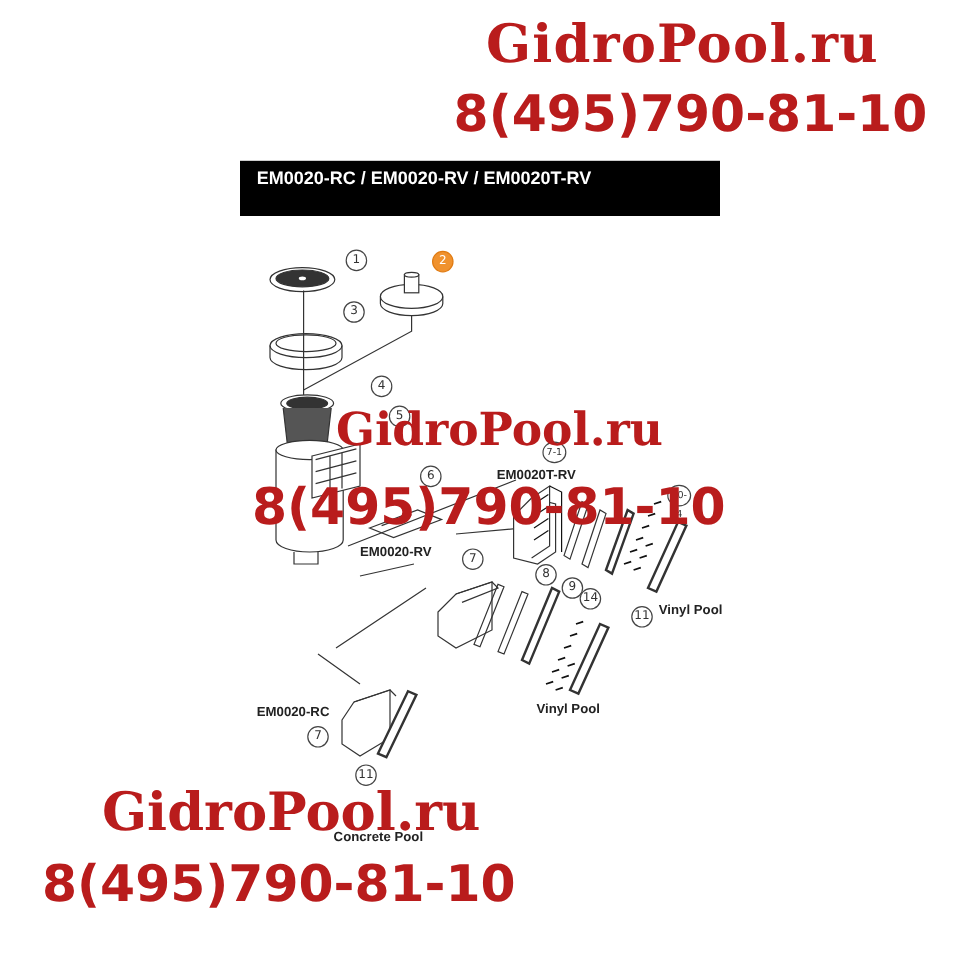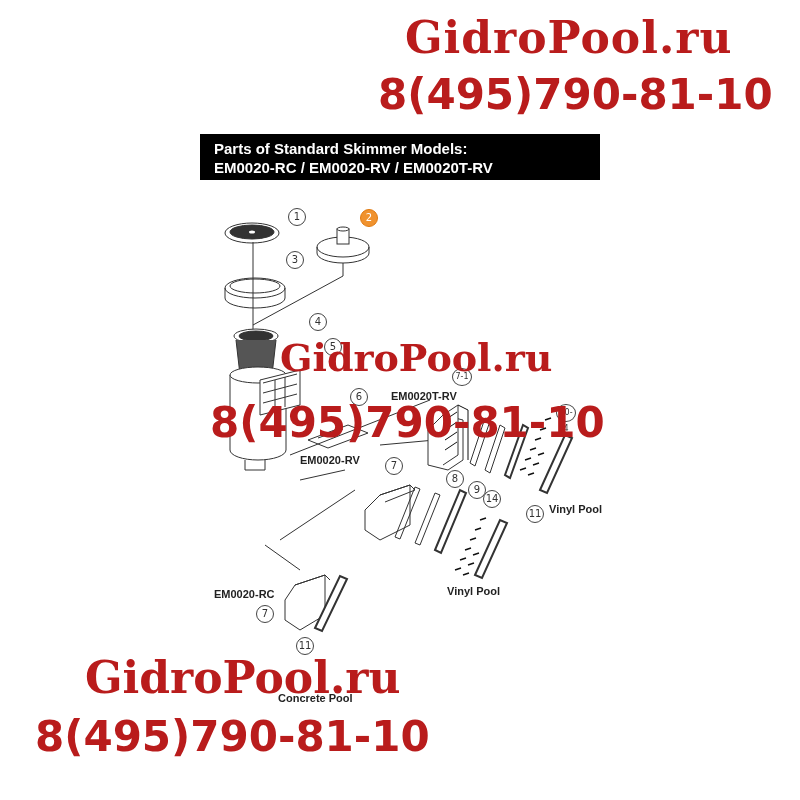--- a/index.html
+++ b/index.html
@@ -16,21 +16,20 @@
   svg.diagram { position:absolute; left:0; top:0; z-index:1; }
   .lbl { position:absolute; font-weight:bold; font-size:11px; color:#222; z-index:2; white-space:nowrap; }
   .callout { position:absolute; width:16px; height:16px; border:1px solid #444; border-radius:50%; background:#fff; font-size:10px; line-height:16px; text-align:center; color:#333; z-index:2; font-family:"DejaVu Sans", sans-serif; }
   .callout.wide { width:18px; font-size:8px; }
   .callout.hl { background:#f0922e; border-color:#e07a10; color:#fff; }
 </style>
 </head>
 <body>
 
 <div class="title-bar">
-  <div class="line">Parts of Standard Skimmer Models:</div>
   <div class="line">EM0020-RC / EM0020-RV / EM0020T-RV</div>
 </div>
 
 <svg class="diagram" width="800" height="800" viewBox="0 0 800 800" fill="none" stroke="#333" stroke-width="1">
 
   <g>
     <ellipse cx="252" cy="233" rx="27" ry="10" fill="#fff"></ellipse>
     <ellipse cx="252" cy="232" rx="22" ry="7" fill="#333"></ellipse>
     <ellipse cx="252" cy="232" rx="3" ry="1.5" fill="#fff" stroke="none"></ellipse>
   </g>
@@ -122,21 +121,21 @@
 <div class="callout wide" style="left:452px;top:368px">7-1</div>
 <div class="callout wide" style="left:556px;top:404px">10-4</div>
 <div class="callout" style="left:385px;top:457px">7</div>
 <div class="callout" style="left:446px;top:470px">8</div>
 <div class="callout" style="left:468px;top:481px">9</div>
 <div class="callout" style="left:483px;top:490px">14</div>
 <div class="callout" style="left:526px;top:505px">11</div>
 <div class="callout" style="left:256px;top:605px">7</div>
 <div class="callout" style="left:296px;top:637px">11</div>
 
-<div class="lbl" style="left:391px;top:390px">EM0020T-RV</div>
+<div class="lbl" style="left:414px;top:390px">EM0020T-RV</div>
 <div class="lbl" style="left:300px;top:454px">EM0020-RV</div>
 <div class="lbl" style="left:214px;top:588px">EM0020-RC</div>
 <div class="lbl" style="left:549px;top:503px">Vinyl Pool</div>
 <div class="lbl" style="left:447px;top:585px">Vinyl Pool</div>
 <div class="lbl" style="left:278px;top:692px">Concrete Pool</div>
 
 <div class="wm wm-site-top">GidroPool.ru</div>
 <div class="wm wm-phone-top">8(495)790-81-10</div>
 <div class="wm wm-site-mid">GidroPool.ru</div>
 <div class="wm wm-phone-mid">8(495)790-81-10</div>

